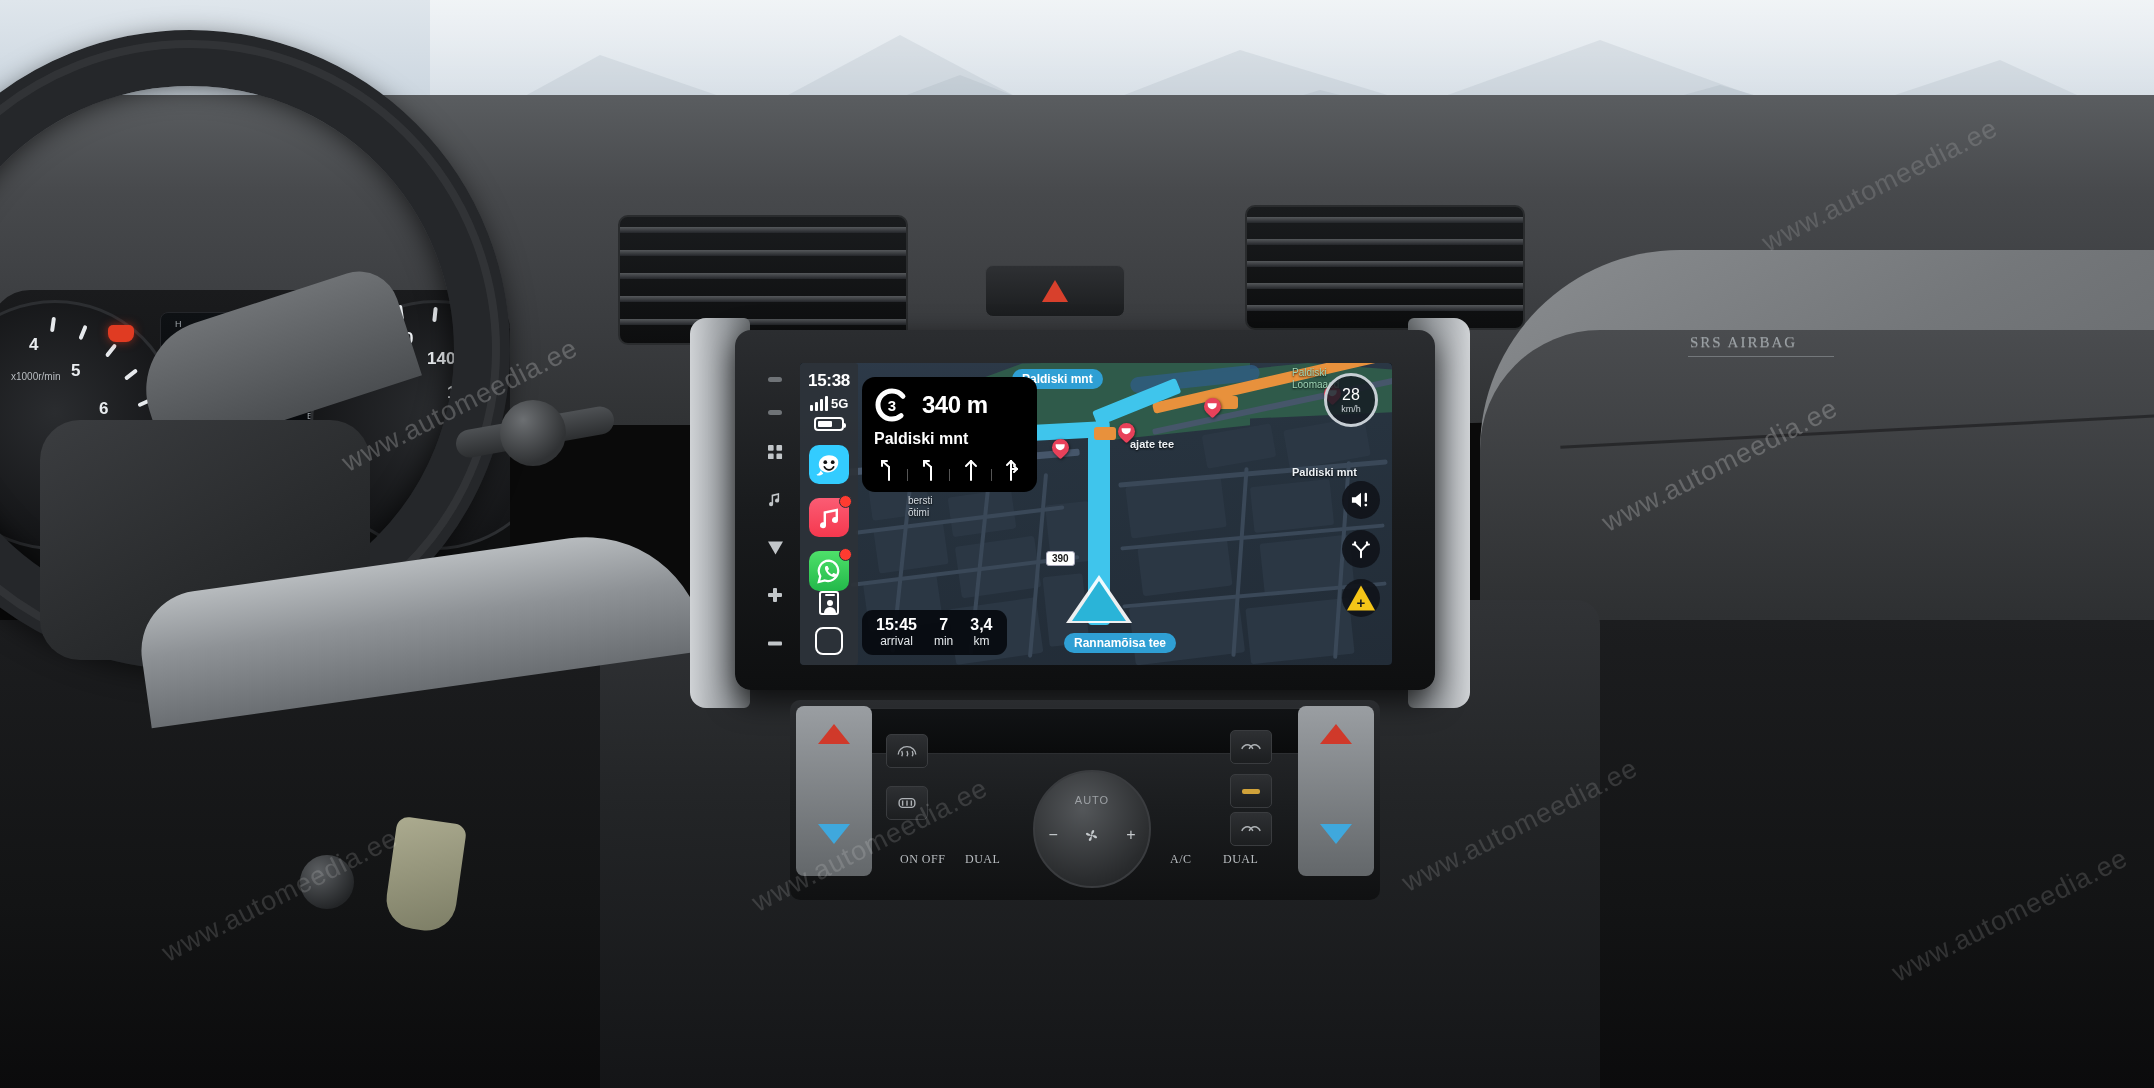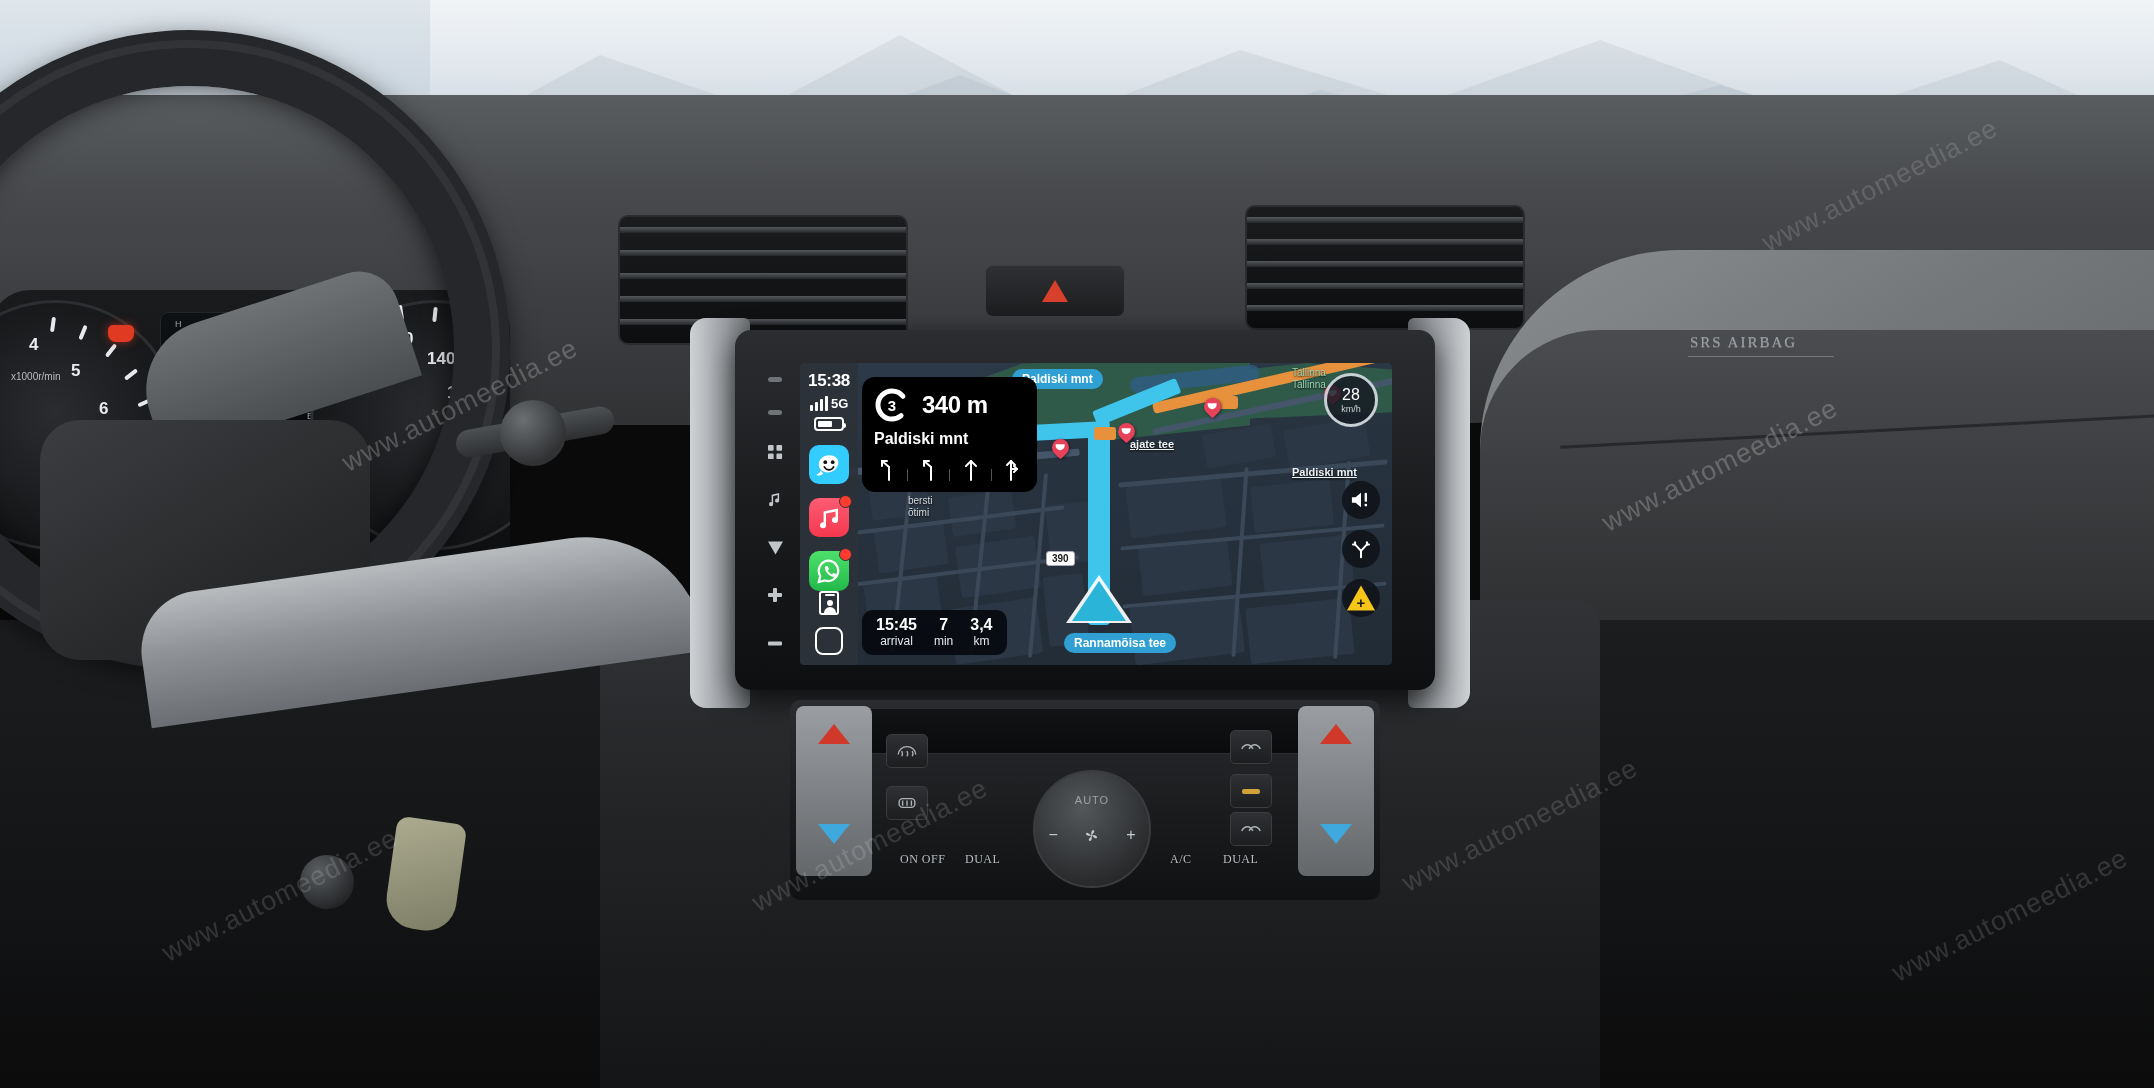--- a/index.html
+++ b/index.html
@@ -322,21 +322,21 @@
   .street-pill {
     position: absolute; background: #2f9fd4; color: #fff;
     font-size: 12px; font-weight: bold; padding: 3px 10px;
     border-radius: 12px;
   }
   .map-text {
     position: absolute; color: #d4dae0; font-size: 10px;
     text-shadow: 0 1px 2px rgba(0,0,0,.9);
   }
   .map-text-green { color: #9ed3b4; }
-  .map-text-white { color: #eef2f5; font-weight: bold; font-size: 11px; text-decoration: underline; }
+  .map-text-white { color: #eef2f5; font-weight: bold; font-size: 11px; }
 
   
   .wz-marker {
     position: absolute; width: 17px; height: 17px;
     background: #e8415a; border-radius: 50% 50% 50% 2px;
     transform: rotate(-45deg);
     box-shadow: 0 1px 3px rgba(0,0,0,.6);
   }
   .wz-marker::after {
     content: ""; position: absolute; left: 4px; top: 5px;
@@ -739,21 +739,21 @@
       <div class="wz-jam" style="left:416px;top:33px"></div>
       <div class="wz-marker" style="left:404px;top:35px"></div>
       <div class="wz-marker" style="left:524px;top:22px"></div>
 
       <div class="car-arrow-ring"></div>
       <div class="car-arrow"></div>
 
       <div class="street-pill" style="left:212px;top:6px">Paldiski mnt</div>
       <div class="street-pill" style="left:264px;bottom:12px">Rannamõisa tee</div>
       <div class="road-shield" style="left:246px;top:161px">390</div>
-      <div class="map-text map-text-green" style="left:492px;top:4px;width:70px;line-height:1.15">Tallinna Tallinna</div>
+      <div class="map-text map-text-green" style="left:492px;top:4px;width:70px;line-height:1.15">Paldiski Loomaaed</div>
       <div class="map-text map-text-white" style="left:492px;top:103px">Paldiski mnt</div>
       <div class="map-text map-text-white" style="left:330px;top:75px">ajate tee</div>
       <div class="map-text" style="left:110px;top:82px">halli</div>
       <div class="map-text" style="left:110px;top:94px">kla</div>
       <div class="map-text" style="left:108px;top:132px">bersti</div>
       <div class="map-text" style="left:108px;top:144px">õtimi</div>
 
       <div class="speed-badge">
         <div class="speed-val">28</div>
         <div class="speed-unit">km/h</div>

